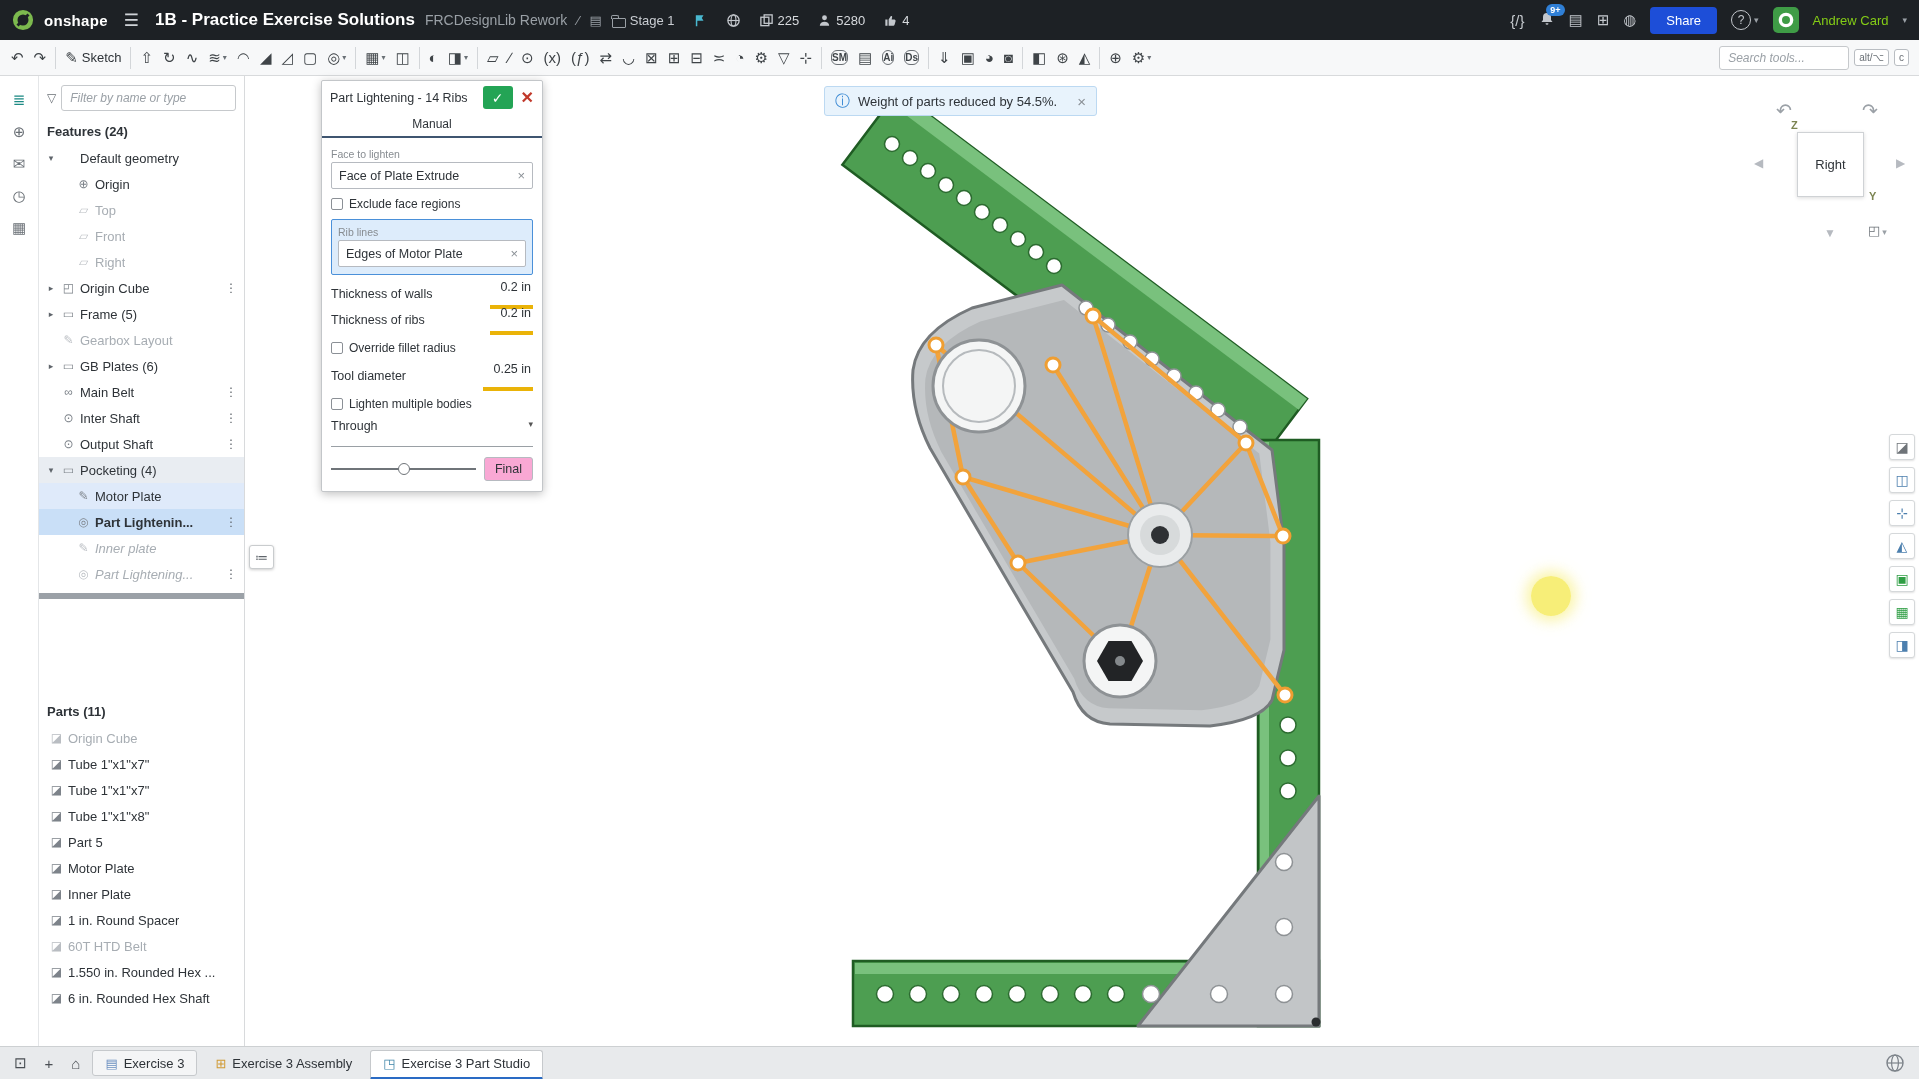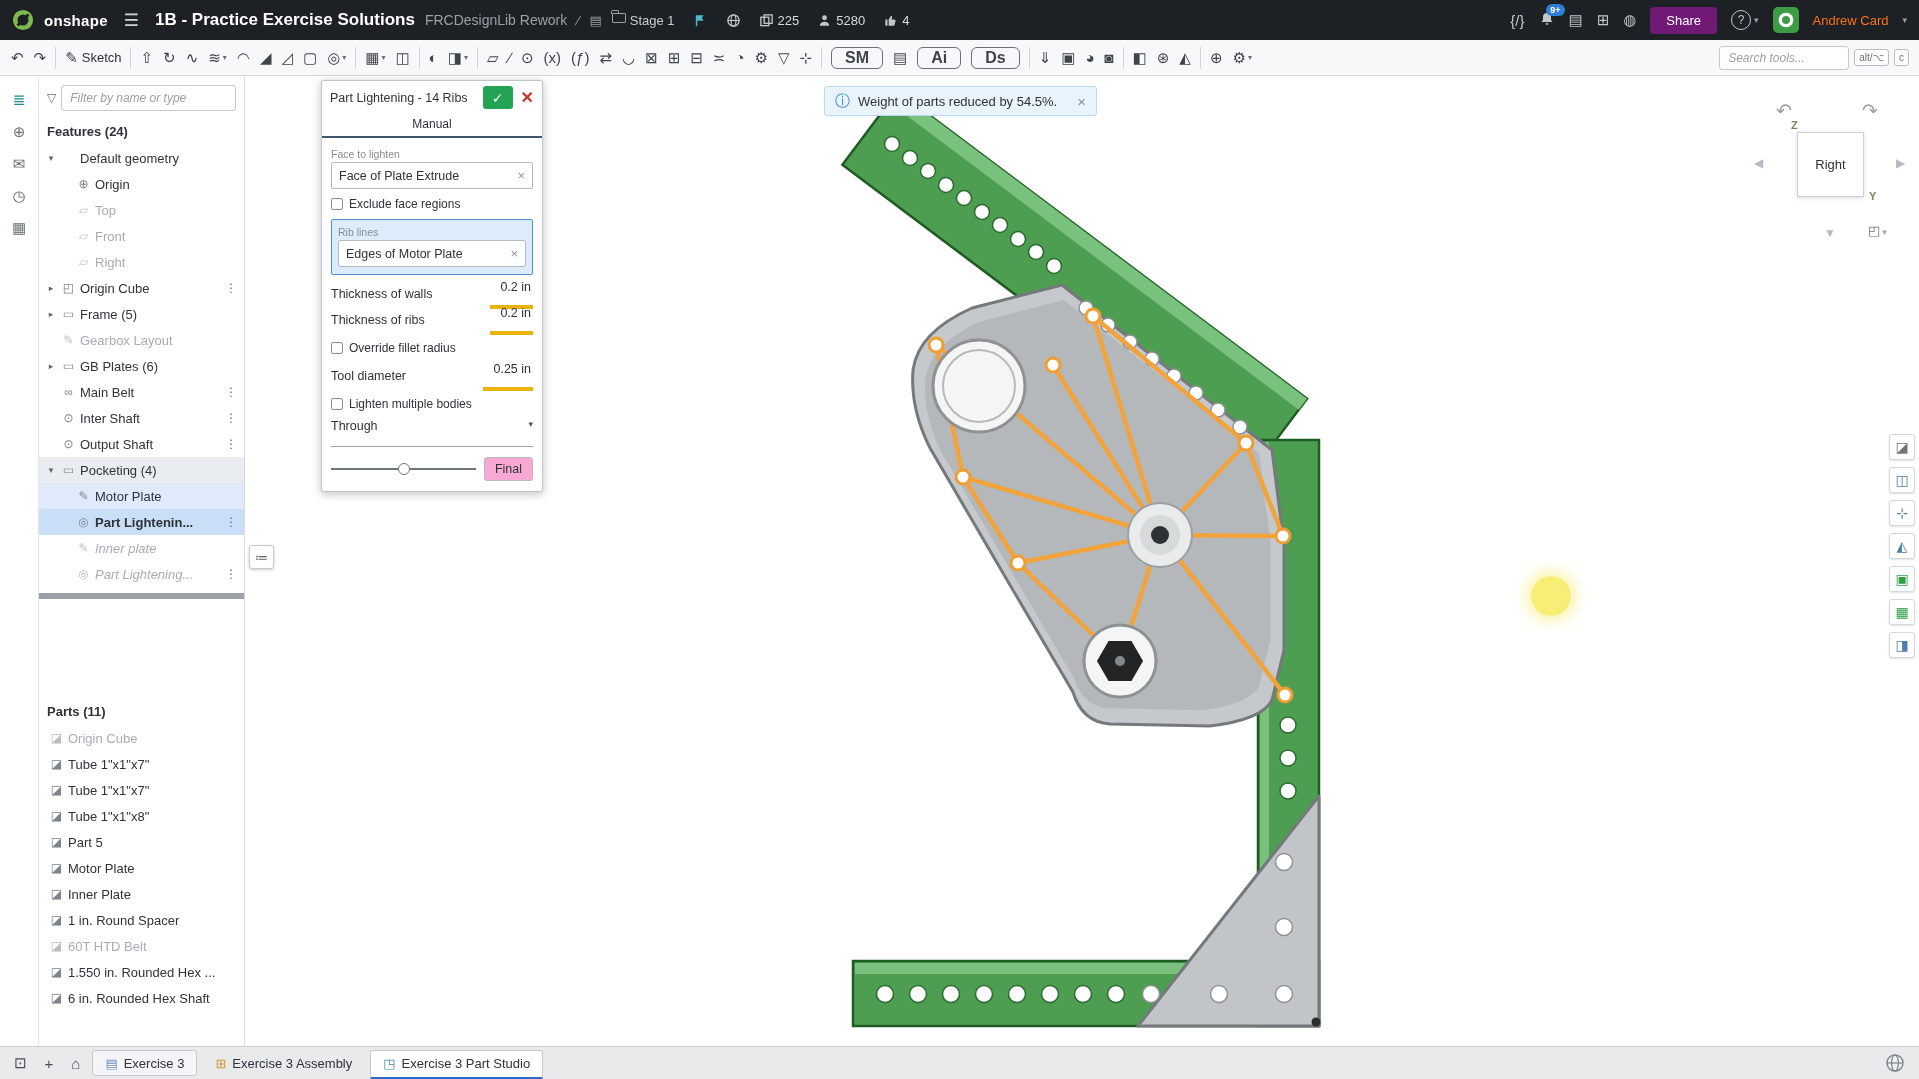--- a/index.html
+++ b/index.html
@@ -9,39 +9,39 @@
 
 .topbar{position:absolute;top:0;left:0;right:0;height:40px;background:#1d2125;color:#fff;display:flex;align-items:center;padding:0 12px;gap:10px;z-index:30;}
 .logo-mark{width:22px;height:22px;flex:0 0 auto;}
 .app-name{font-size:15px;font-weight:bold;letter-spacing:.3px;}
 .hamburger{font-size:17px;color:#cfd3d7;padding:0 6px;cursor:pointer;}
 .doc-title{font-size:17px;font-weight:bold;white-space:nowrap;}
 .doc-sub{font-size:14px;color:#9aa0a6;white-space:nowrap;}
 .tb-mini{color:#9aa0a6;font-size:13px;}
 .folder-icon{display:inline-block;width:14px;height:10px;border:1.3px solid #9aa0a6;border-radius:1px;position:relative;margin-right:4px;}
 .folder-icon::before{content:"";position:absolute;top:-4px;left:-1.3px;width:6px;height:3px;border:1.3px solid #9aa0a6;border-bottom:none;border-radius:2px 2px 0 0;}
-.crumb{display:flex;align-items:flex-start;color:#c9cdd2;font-size:13px;white-space:nowrap;}
+.crumb{display:flex;align-items:flex-end;color:#c9cdd2;font-size:13px;white-space:nowrap;}
 .stat{display:flex;align-items:center;gap:4px;color:#d6d9dd;font-size:13px;margin-left:8px;}
 .stat svg{width:15px;height:15px;}
 .top-right{margin-left:auto;display:flex;align-items:center;gap:14px;}
 .top-ic{color:#c3c7cc;font-size:15px;position:relative;cursor:pointer;}
 .badge{position:absolute;top:-7px;right:-10px;background:#2f7fd6;color:#fff;font-size:9px;border-radius:8px;padding:1px 4px;font-weight:bold;}
-.share-btn{background:#701a75;color:#fff;border:none;border-radius:4px;padding:6px 16px;font-size:13px;font-family:inherit;cursor:pointer;}
+.share-btn{background:#1d4ed8;color:#fff;border:none;border-radius:4px;padding:6px 16px;font-size:13px;font-family:inherit;cursor:pointer;}
 .help-circ{width:20px;height:20px;border:1.4px solid #c3c7cc;border-radius:50%;display:flex;align-items:center;justify-content:center;font-size:12px;color:#c3c7cc;}
 .avatar{width:26px;height:26px;border-radius:5px;background:#3f9c46;display:flex;align-items:center;justify-content:center;}
-.user-name{font-size:13px;color:#f97316;white-space:nowrap;}
+.user-name{font-size:13px;color:#84cc16;white-space:nowrap;}
 .caret{font-size:9px;color:#9aa0a6;}
 
 
 .toolbar{position:absolute;top:40px;left:0;right:0;height:36px;background:#f7f8f9;border-bottom:1px solid #d8dadc;display:flex;align-items:center;padding:0 6px;z-index:25;}
 .tools{display:flex;align-items:center;height:100%;flex:0 1 auto;}
 .tool{display:flex;align-items:center;height:30px;padding:0 5px;border-radius:3px;color:#3f4448;font-size:15px;cursor:pointer;}
 .tool .tlabel{font-size:13px;margin-left:4px;color:#2e3338;}
 .tool .tcaret{font-size:8px;color:#6a7076;margin-left:2px;}
-.tool.chip .tglyph{font-size:16px;font-weight:bold;border:1px solid #6b7075;border-radius:6px;padding:1px 13px;color:#3f4448;}
+.tool.chip .tglyph{font-size:10px;font-weight:bold;border:1px solid #6b7075;border-radius:6px;padding:1px 0;color:#3f4448;}
 .tool.divider{width:1px;height:22px;padding:0;background:#d3d6d9;margin:0 4px;border-radius:0;cursor:default;}
 .tb-search{margin-left:auto;display:flex;align-items:center;gap:5px;padding-right:4px;}
 .tb-search input{width:130px;height:24px;border:1px solid #c6c9cc;border-radius:3px;padding:0 8px;font-size:12px;font-family:inherit;color:#333;}
 .tb-search input::placeholder{color:#9aa0a6;font-style:italic;}
 .key-chip{border:1px solid #b9bdc2;border-radius:3px;background:#fff;font-size:10px;color:#6a7076;padding:2px 4px;}
 
 
 .leftstrip{position:absolute;top:76px;left:0;width:39px;bottom:33px;background:#fff;border-right:1px solid #e4e6e8;z-index:20;display:flex;flex-direction:column;align-items:center;padding-top:8px;}
 .strip-ic{width:30px;height:32px;display:flex;align-items:center;justify-content:center;font-size:15px;color:#6a7076;cursor:pointer;border-radius:3px;}
 .strip-ic.c-active{color:#1d8a84;}

